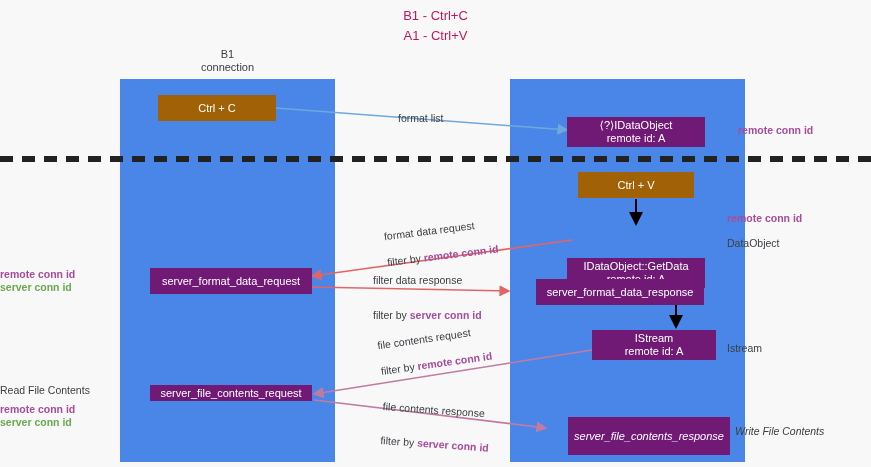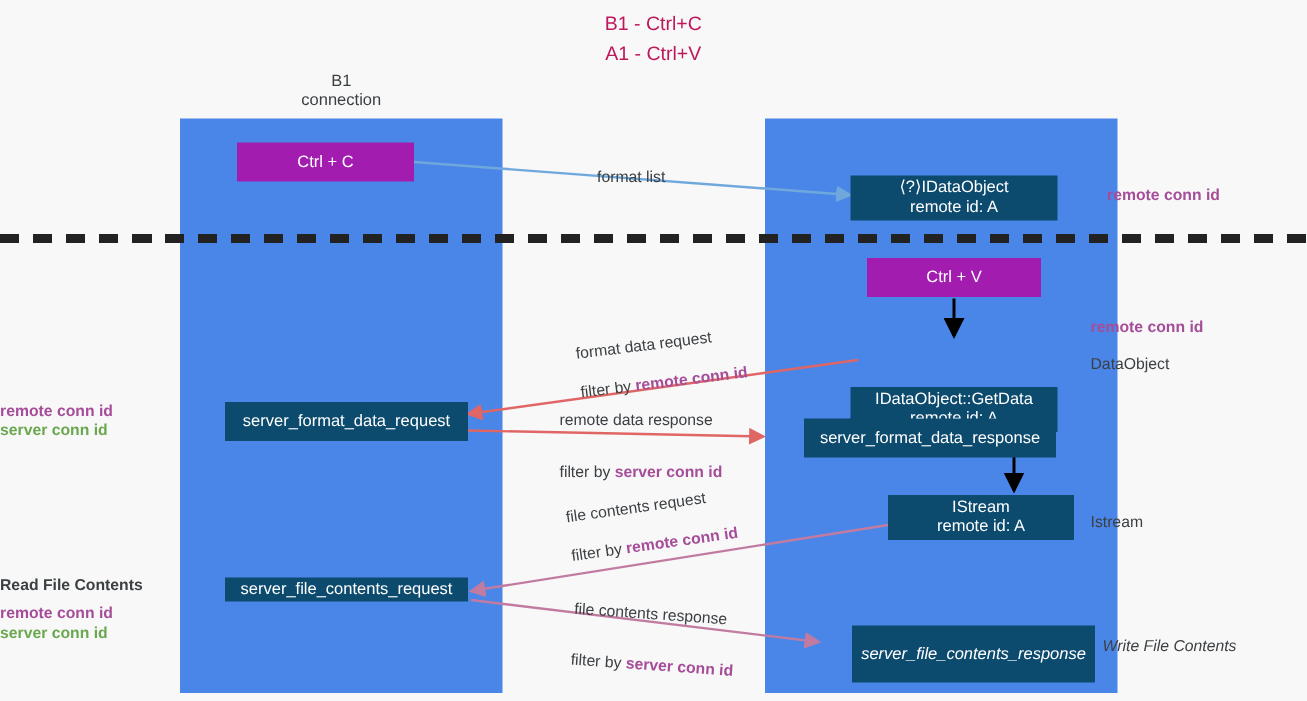--- a/index.html
+++ b/index.html
@@ -33,22 +33,22 @@
 
   
   .box{
     display:flex;align-items:center;justify-content:center;
     text-align:center;
     font-size:11px;line-height:13px;
     color:#ffffff;
     padding:2px 4px;
     white-space:pre-line;
   }
-  .box.green{background:#a21caf;}
-  .box.orange{background:#0c4a6e;}
+  .box.green{background:#a16207;}
+  .box.orange{background:#701a75;}
 
   
   .dashed{
     left:0;right:0;top:156px;height:6px;
     background:repeating-linear-gradient(
       to right,#222 0 13px,transparent 13px 22px);
   }
 
   
   .lbl{font-size:10.5px;line-height:13px;color:#3c4043;white-space:pre-line;}
@@ -136,21 +136,21 @@
   <div class="abs lbl" style="left:398px;top:100px;margin-top:12px;">format list</div>
 
   <div class="abs rot" style="left:388px;top:230px;transform:rotate(-7deg);">
     <div class="lbl">format data request</div>
     <div class="lbl">
       <span>filter by </span><span class="purple">remote conn id</span>
     </div>
   </div>
 
   <div class="abs" style="left:373px;top:274px;">
-    <div class="lbl">remote data response</div>
+    <div class="lbl">filter data response</div>
     <div class="lbl" style="margin-top:9px;">
       <span>filter by </span><span class="purple">server conn id</span>
     </div>
   </div>
 
   <div class="abs rot" style="left:382px;top:339px;transform:rotate(-8deg);">
     <div class="lbl">file contents request</div>
     <div class="lbl">
       <span>filter by </span><span class="purple">remote conn id</span>
     </div>
@@ -171,21 +171,21 @@
 
   <div class="abs lbl" style="left:727px;top:342px;">Istream</div>
 
   <div class="abs lbl" style="left:735px;top:425px;font-style:italic;">Write File Contents</div>
 
   <div class="abs l-right" style="left:0px;top:268px;width:115px;">
     <div class="lbl purple">remote conn id</div>
     <div class="lbl green-t">server conn id</div>
   </div>
 
-  <div class="abs l-right" style="left:0px;top:384px;width:115px;font-weight:bold;">
+  <div class="abs l-right" style="left:0px;top:384px;width:115px;">
     <div class="lbl">Read File Contents</div>
   </div>
   <div class="abs l-right" style="left:0px;top:403px;width:115px;">
     <div class="lbl purple">remote conn id</div>
     <div class="lbl green-t">server conn id</div>
   </div>
 
 </div>
 
 </body></html>

